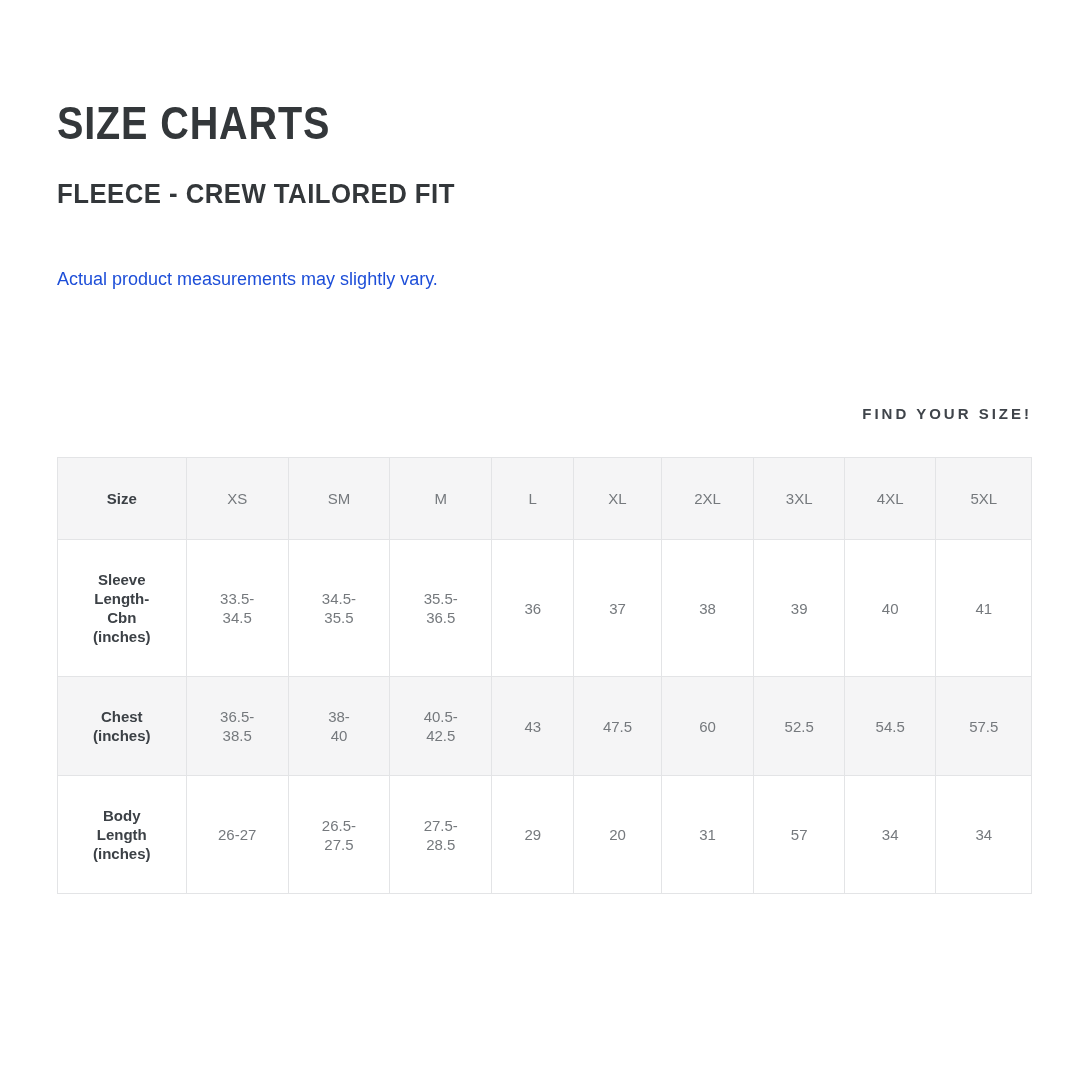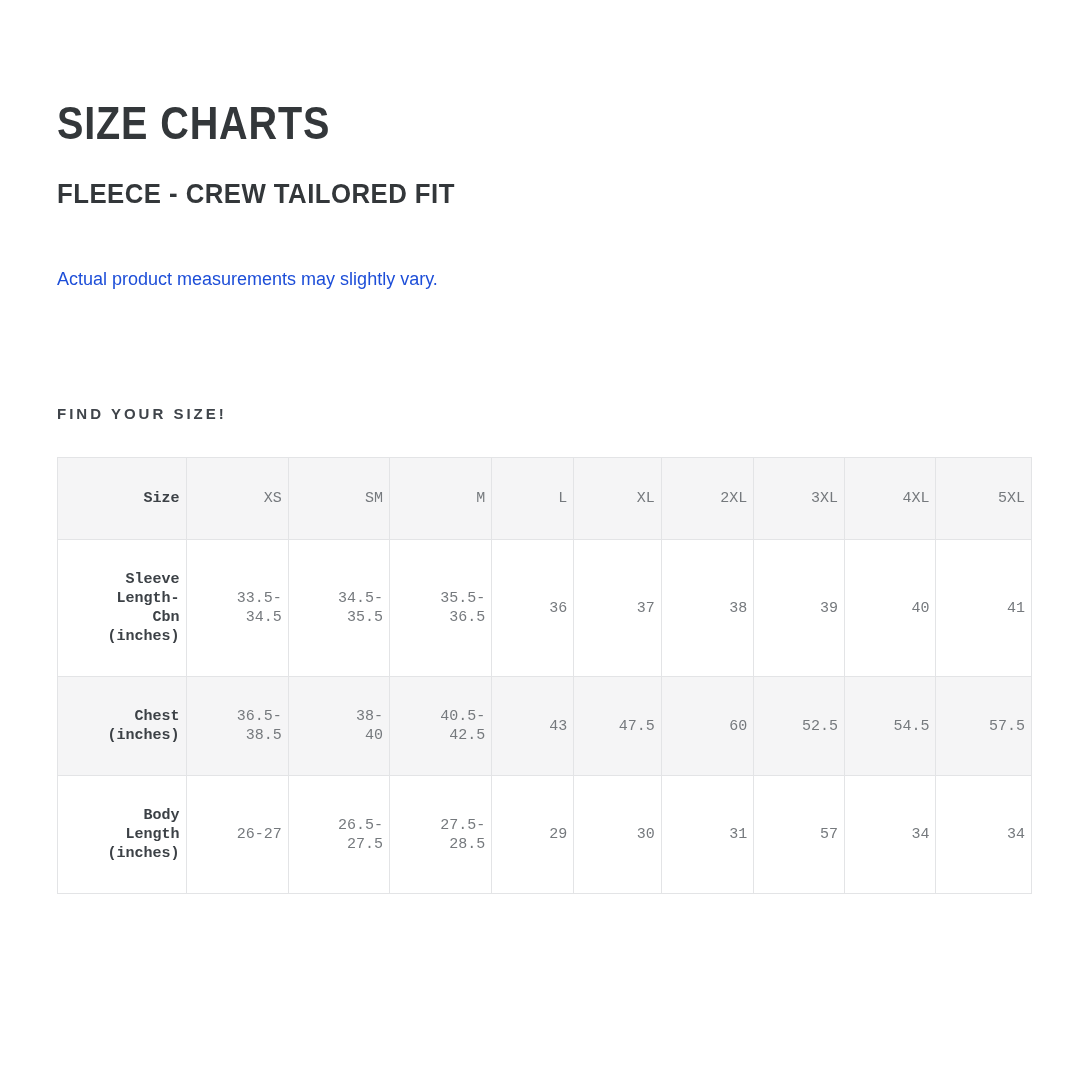--- a/index.html
+++ b/index.html
@@ -55,37 +55,37 @@
     line-height: 23px;
     color: #1d4ed8;
     max-width: 975px;
   }
   .find-label {
     margin-top: 114px;
     font-size: 15px;
     font-weight: 700;
     letter-spacing: 3px;
     color: #3f444a;
+    text-align: right;
   }
   table.size-chart {
     margin-top: 35px;
     width: 975px;
     border-collapse: collapse;
     table-layout: fixed;
   }
   table.size-chart th,
   table.size-chart td {
     border: 1px solid var(--border);
-    text-align: right;
+    text-align: center;
     vertical-align: middle;
     font-size: 15px;
     line-height: 19px;
     white-space: pre-line;
     padding: 30px 6px;
-    font-family: Liberation Mono, monospace;
   }
   table.size-chart thead th {
     background: var(--stripe-bg);
     color: var(--value-gray);
     font-weight: 400;
     padding: 31px 6px;
   }
   table.size-chart thead th.row-label {
     color: #3c4146;
     font-weight: 700;
@@ -176,21 +176,21 @@
         <tr>
           <th class="row-label">Body
 Length
 (inches)</th>
           <td>26-27</td>
           <td>26.5-
 27.5</td>
           <td>27.5-
 28.5</td>
           <td>29</td>
-          <td>30</td>
+          <td>20</td>
           <td>31</td>
           <td>57</td>
           <td>34</td>
           <td>34</td>
         </tr>
       </tbody>
     </table>
 </div>
 
 </body></html>

